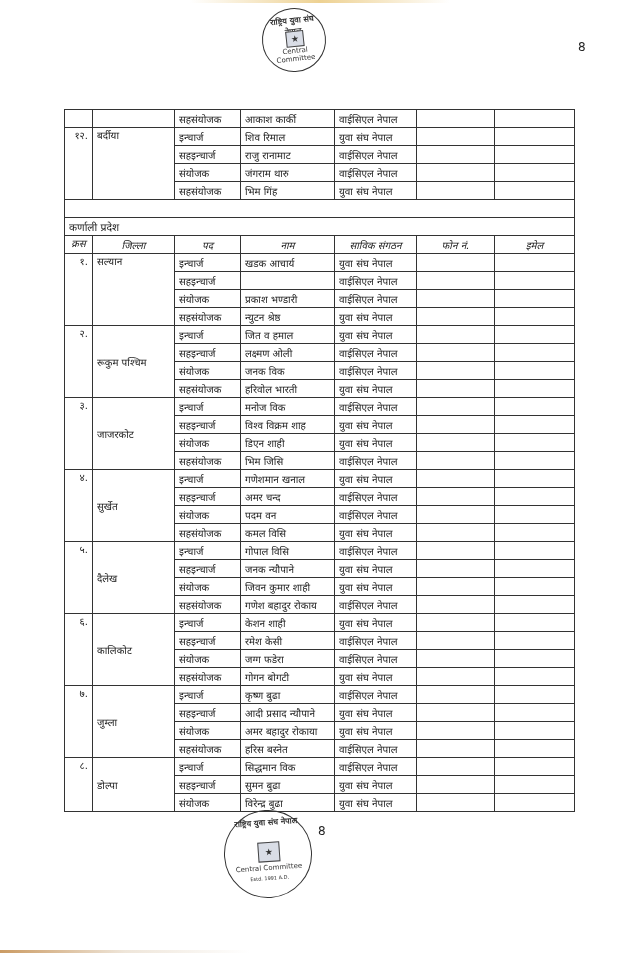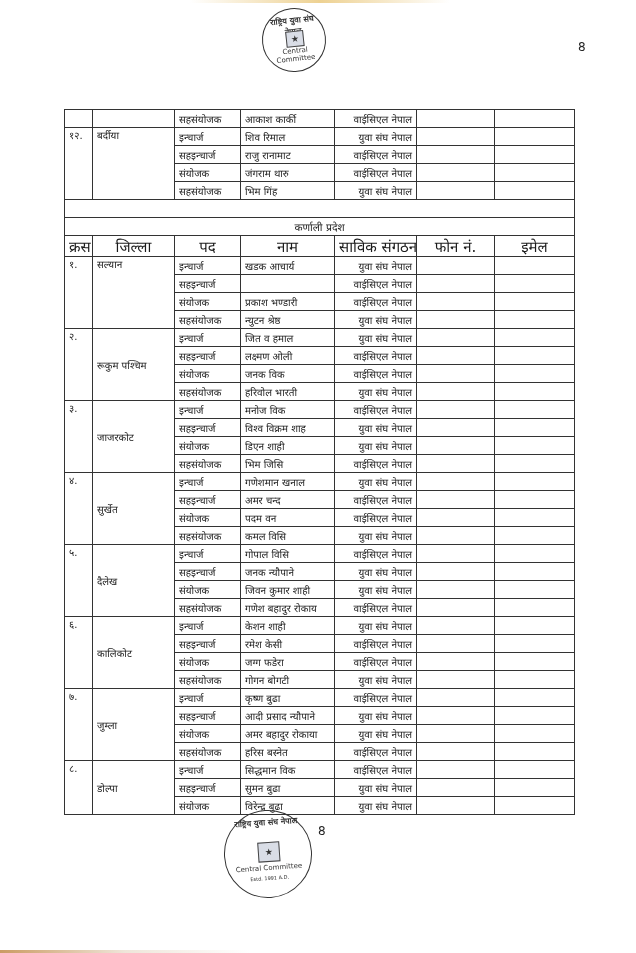--- a/index.html
+++ b/index.html
@@ -42,30 +42,30 @@
       position: absolute; left: 64px; top: 82px;
       border-collapse: collapse; table-layout: fixed;
       width: 510px;
       font-size: 10px;
       margin-top: 27px;
     }
     table.roster td, table.roster th {
       border: 1px solid #333; padding: 0 4px; height: 17px;
       font-weight: normal; white-space: nowrap; overflow: hidden;
     }
-    .c-sn { width: 28px; text-align: left; vertical-align: top; }
+    .c-sn { width: 28px; text-align: right; vertical-align: top; }
     .c-dist { width: 82px; text-align: left; }
     .c-post { width: 66px; text-align: left; }
     .c-name { width: 94px; }
-    .c-org { width: 82px; text-align: right; }
+    .c-org { width: 82px; text-align: left; }
     .c-phone { width: 78px; }
     .c-email { width: 80px; }
-    th { text-align: center !important; font-size: 15px; }
+    th { text-align: center !important; font-size: 10px; font-style: italic; }
     .spacer td { height: 18px; border-bottom: none; }
-    .province td { text-align: center; font-weight: bold; height: 16px; border-top: none; font-size: 10.5px; }
+    .province td { text-align: left; font-weight: bold; height: 16px; border-top: none; font-size: 10.5px; }
     .dist-top { vertical-align: top; padding-top: 2px; }
     .dist-mid { vertical-align: middle; }
   </style>
 </head>
 <body>
 
 <div class="top-edge"></div>
 <div class="bottom-edge"></div>
 
 <div class="stamp stamp-top">

